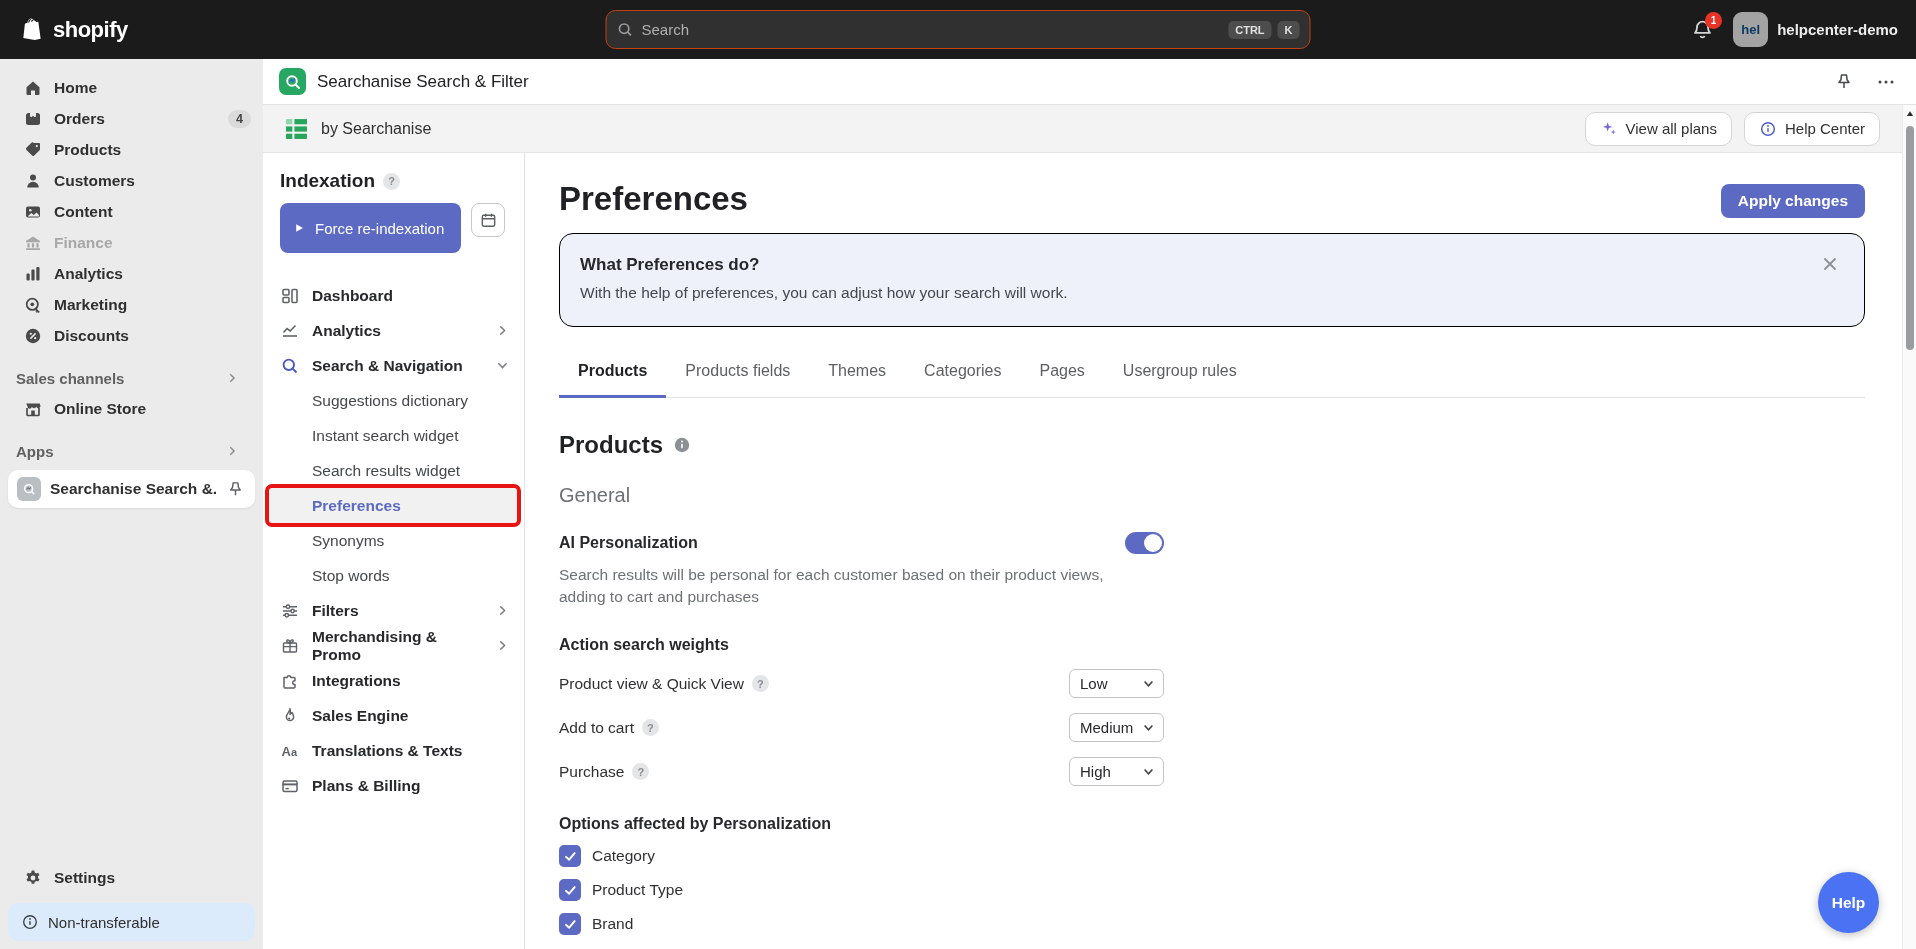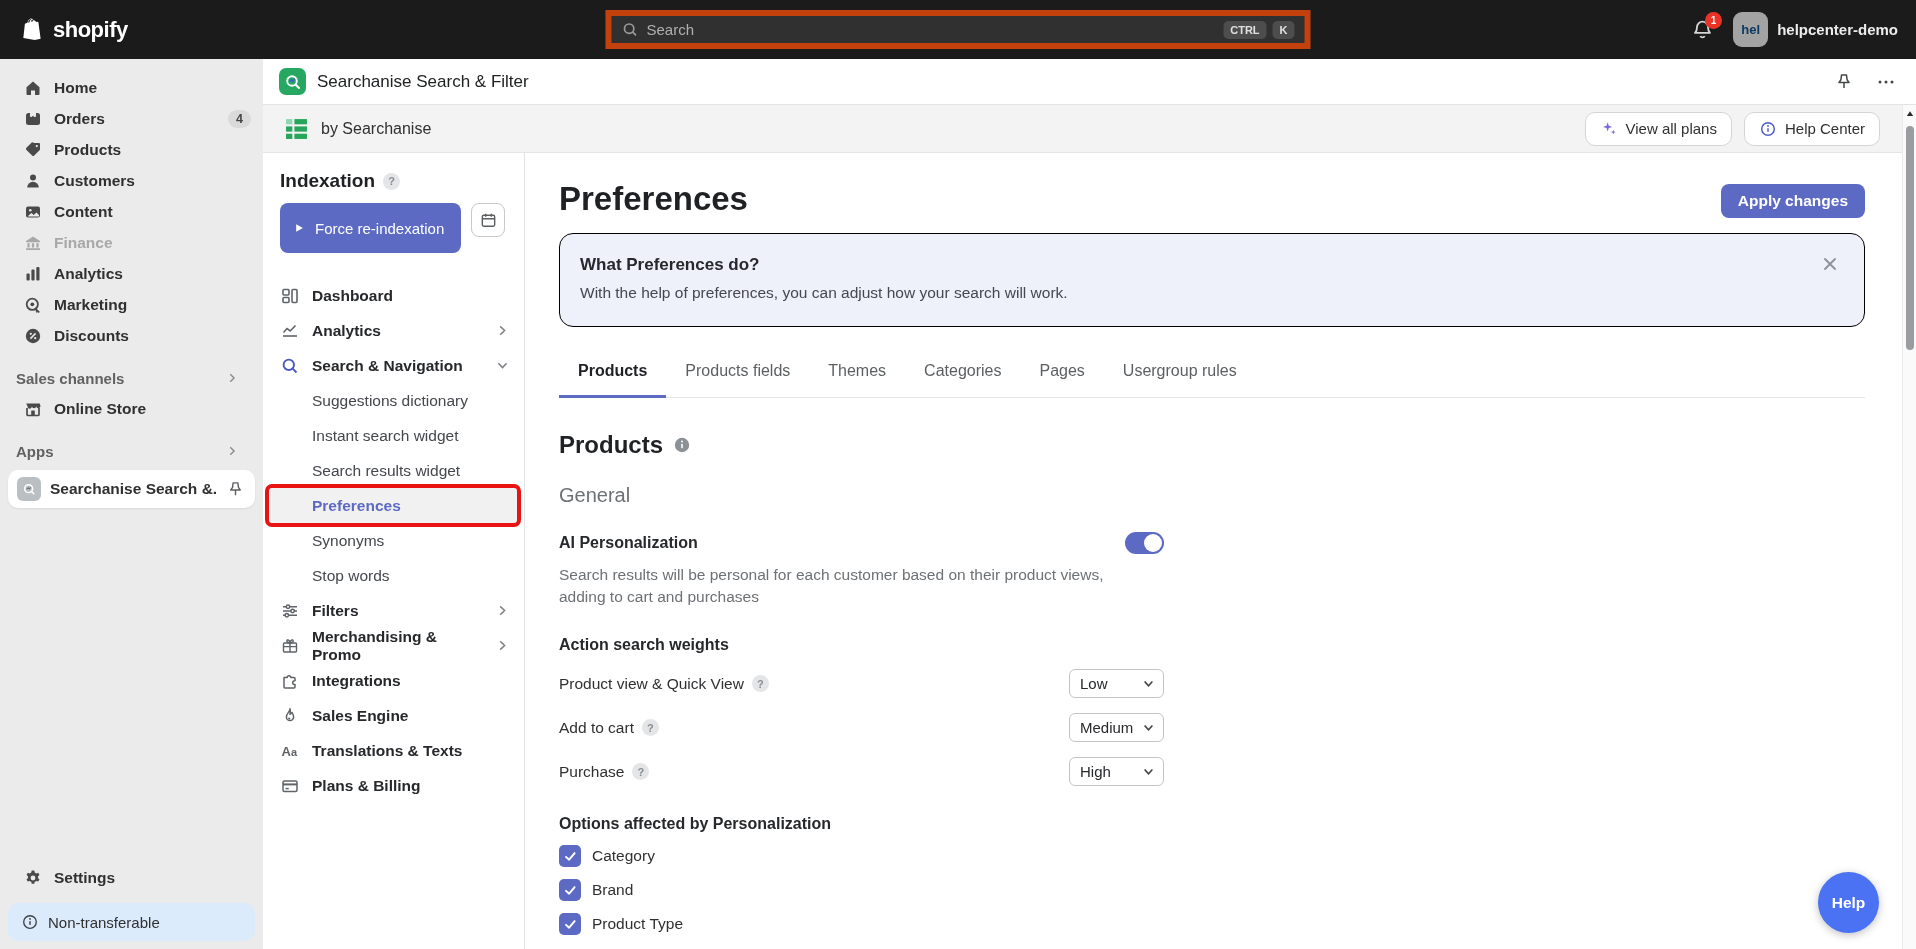--- a/index.html
+++ b/index.html
@@ -5,21 +5,21 @@
   * { box-sizing: border-box; margin: 0; padding: 0; }
   html,body { width:1916px; height:949px; overflow:hidden; }
   body { font-family:"Liberation Sans", sans-serif; background:#fff; color:#202223; }
   .app { width:1916px; height:949px; display:flex; flex-direction:column; }
 
   
   .topbar { height:59px; background:#1b1b1b; display:flex; align-items:center; position:relative; flex:0 0 auto; }
   .logo { display:flex; align-items:center; gap:7px; padding-left:20px; }
   .logo-word { color:#fff; font-size:22px; font-weight:bold; letter-spacing:-0.5px; }
   .searchbox { position:absolute; left:50%; transform:translateX(-50%); top:10px; width:705px; height:39px;
-    background:#303030; border:6px solid #c2410c; border-radius:0; display:flex; align-items:center; padding:0 10px; }
+    background:#303030; border:1px solid #c2410c; border-radius:10px; display:flex; align-items:center; padding:0 10px; }
   .searchbox input { flex:1; background:transparent; border:none; outline:none; color:#e3e3e3; font-size:15px; font-family:inherit; margin-left:8px; }
   .searchbox input::placeholder { color:#b0b0b0; }
   .kbd { background:#4d4d4d; color:#e0e0e0; font-size:11px; font-weight:bold; border-radius:5px; padding:3px 7px; margin-left:6px; }
   .top-right { margin-left:auto; display:flex; align-items:center; gap:18px; padding-right:18px; }
   .bell-wrap { position:relative; width:26px; height:26px; display:flex; align-items:center; justify-content:center; cursor:pointer; }
   .notif-badge { position:absolute; top:-5px; right:-7px; min-width:17px; height:17px; background:#ea3326; color:#fff;
     font-size:10px; font-weight:bold; border-radius:9px; display:flex; align-items:center; justify-content:center; padding:0 4px; }
   .user-chip { display:flex; align-items:center; gap:9px; cursor:pointer; }
   .avatar { width:35px; height:35px; border-radius:9px; background:#a3a3a3; color:#0d3a62; font-size:13px; font-weight:bold;
     display:flex; align-items:center; justify-content:center; }
@@ -647,29 +647,29 @@
                     </svg>
                   </span>
                 <span class="lbl">Category</span>
               </div>
               <div class="check-row">
                 <span class="checkbox">
                     <svg viewBox="0 0 20 20" width="15" height="15">
                       <polyline points="4 10.5 8.2 14.2 15.5 5.5" fill="none" stroke="#fff" stroke-width="2.6" stroke-linecap="round" stroke-linejoin="round"></polyline>
                     </svg>
                   </span>
-                <span class="lbl">Brand</span>
+                <span class="lbl">Product Type</span>
               </div>
               <div class="check-row">
                 <span class="checkbox">
                     <svg viewBox="0 0 20 20" width="15" height="15">
                       <polyline points="4 10.5 8.2 14.2 15.5 5.5" fill="none" stroke="#fff" stroke-width="2.6" stroke-linecap="round" stroke-linejoin="round"></polyline>
                     </svg>
                   </span>
-                <span class="lbl">Product Type</span>
+                <span class="lbl">Brand</span>
               </div>
             </div>
           </div>
         </main>
       </div>
 
       <div class="scrollbar">
         <span class="scroll-up">
             <svg viewBox="0 0 10 10" width="8" height="8">
               <polygon points="5 1.5 9 7.5 1 7.5" fill="#2c2c2c"></polygon>

